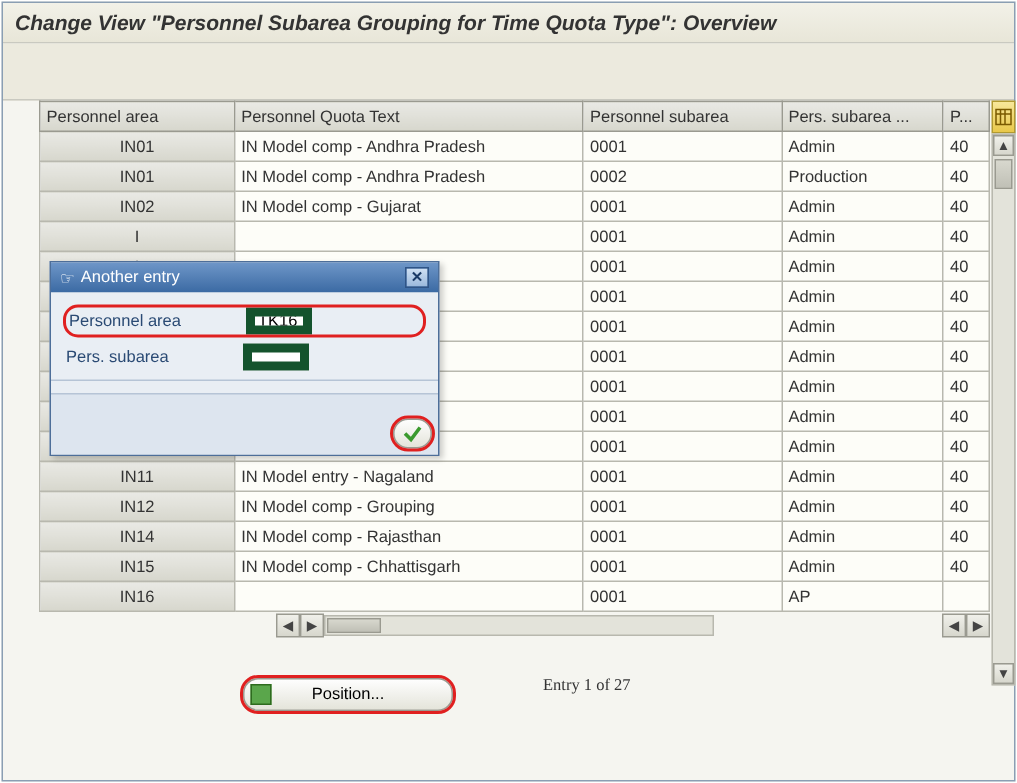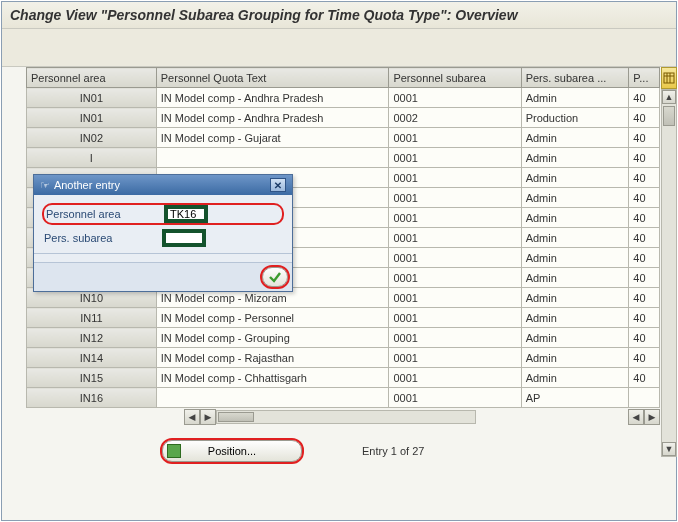--- a/index.html
+++ b/index.html
@@ -164,23 +164,25 @@
   .position-btn .icon-sq {
     width:14px;height:14px;
     background:#5aa64b;
     border:1px solid #2e6b1f;
     position:absolute;
     left:4px;
   }
   .annot-red {
     outline: 2px solid #e02020;
     border-radius: 10px;
+    margin-top: 12px;
   }
   .entry-label {
     color:#333;
+    font-family:Liberation Serif, serif;
   }
   
   .dialog {
     position:absolute;
     left: 31px;
     top: 172px;
     width: 260px;
     background: #e9eef4;
     border: 1px solid #4d6e99;
     box-shadow: 2px 2px 4px rgba(0,0,0,0.2);
@@ -213,21 +215,21 @@
   .dlg-row {
     display:flex;
     align-items:center;
     gap:8px;
     margin-bottom:6px;
   }
   .dlg-row .lbl { width: 110px; color:#2a4a74; }
   .dlg-row input {
     width: 44px;
     height: 18px;
-    border:4px solid #14532d;
+    border:6px solid #14532d;
     background:#fff;
     font-family:inherit;
     font-size:11px;
     padding: 0 2px;
   }
   .dlg-row.annot { outline:2px solid #e02020; border-radius:8px; padding:0 2px; }
   .dlg-sep { height:1px;background:#b6c4d6;margin:4px -10px; }
   .dlg-foot {
     background:#dde5ef;
     padding:4px;
@@ -341,21 +343,21 @@
           </tr>
           <tr>
             <td class="rowhead">IN10</td>
             <td>IN Model comp - Mizoram</td>
             <td>0001</td>
             <td>Admin</td>
             <td>40</td>
           </tr>
           <tr>
             <td class="rowhead">IN11</td>
-            <td>IN Model comp - Personnel</td>
+            <td>IN Model entry - Nagaland</td>
             <td>0001</td>
             <td>Admin</td>
             <td>40</td>
           </tr>
           <tr>
             <td class="rowhead">IN12</td>
             <td>IN Model comp - Grouping</td>
             <td>0001</td>
             <td>Admin</td>
             <td>40</td>

